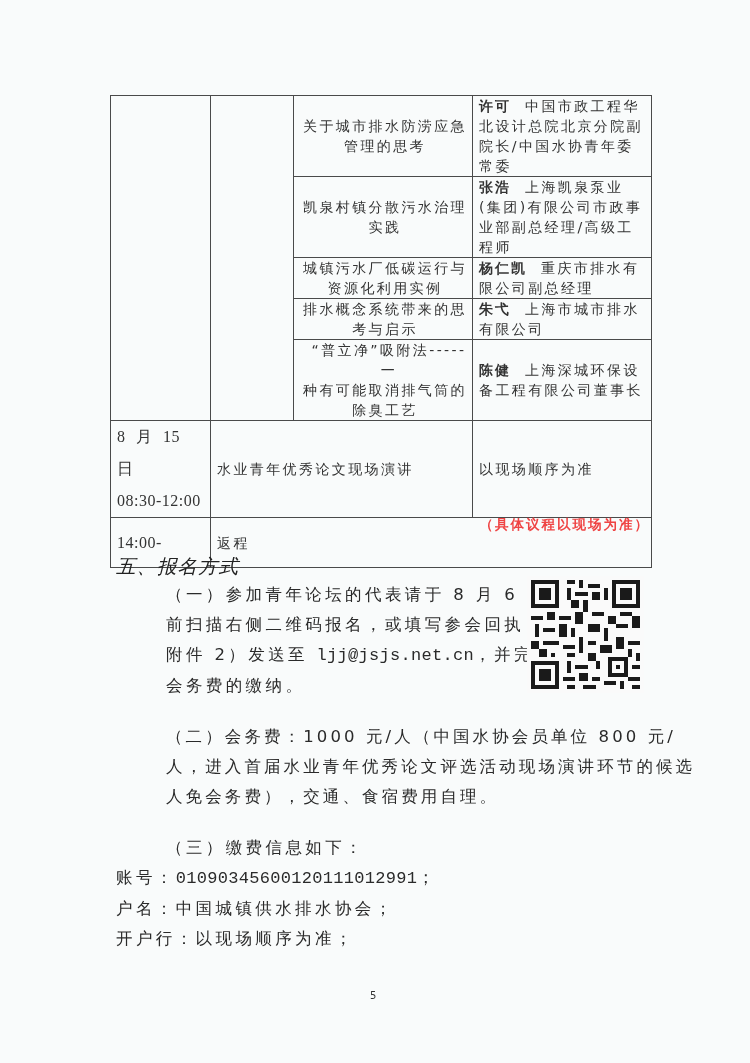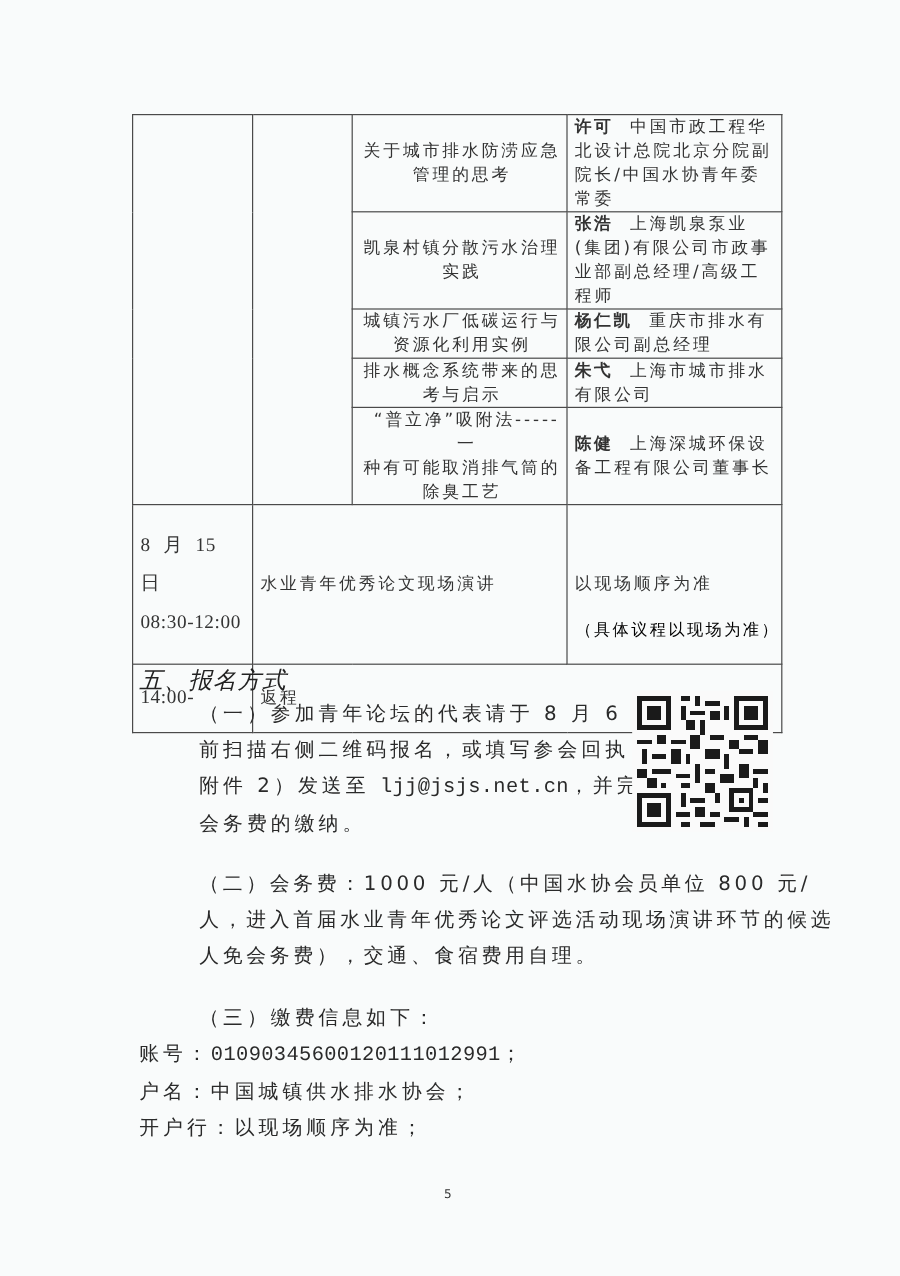--- a/index.html
+++ b/index.html
@@ -17,30 +17,31 @@
     border: 1.3px solid #4a4a4a; vertical-align: middle; padding: 0 6px;
     font-size: 14px; line-height: 20px; letter-spacing: 2.4px; color: #333;
     font-family: "DejaVu Sans", "Liberation Sans", sans-serif;
   }
   td.topic { padding: 0 4px 0 8px; text-align: center; }
   td.speaker { padding: 0 8px 0 6px; }
   .spk-name { font-weight: bold; letter-spacing: 2px; }
   .spk-gap { display: inline-block; width: 14px; }
   td.date {
     font-family: "Liberation Serif", "DejaVu Serif", serif;
-    font-size: 16px; letter-spacing: 0.5px; padding: 18px 6px;
+    font-size: 16px; letter-spacing: 0.5px; padding: 0 6px;
   }
   .date-line1 { display: block; word-spacing: 6px; line-height: 32px; }
   .date-line2 { display: block; line-height: 32px; }
   .quote-line { padding-left: 8px; }
 
   .note {
     position: absolute; right: 100px; top: 516px;
-    font-size: 13.5px; letter-spacing: 2px; color: #000000;
-    font-family: "DejaVu Sans", "Liberation Sans", sans-serif;
+    font-size: 13.5px; letter-spacing: 2px; color: #ef4444;
+    font-family: "DejaVu Sans", "Liberation Sans", sans-serif;
+    font-weight: bold;
   }
 
   
   .section-title {
     position: absolute; left: 116px; top: 553px; font-size: 19.5px;
     letter-spacing: 1px; color: #222;
     font-family: "DejaVu Sans", "Liberation Sans", sans-serif;
     font-style: italic;
   }
   .para {

